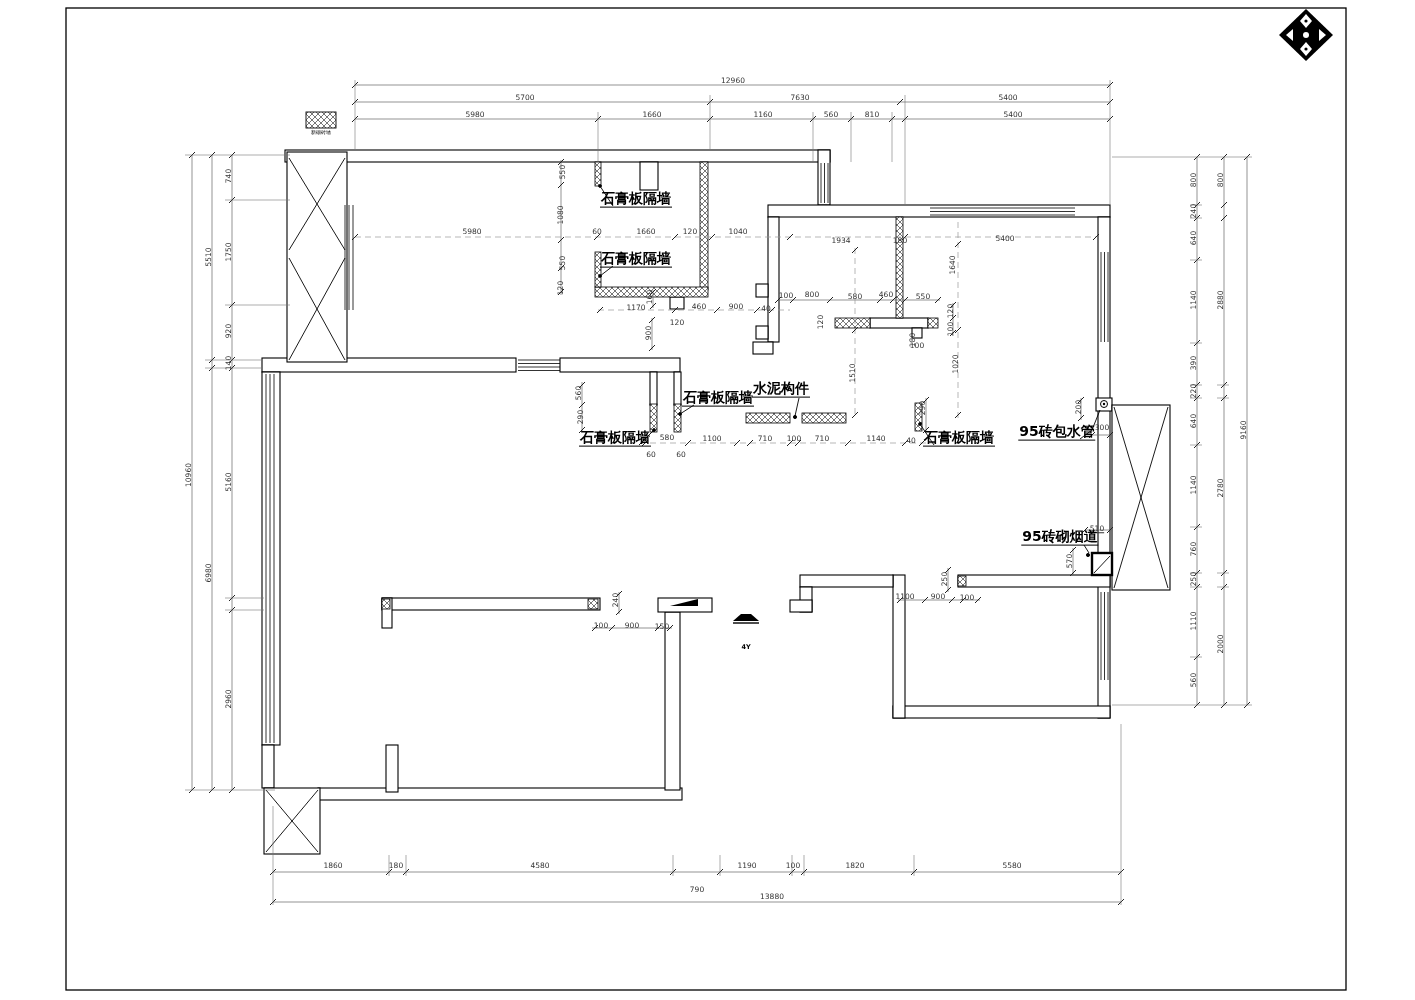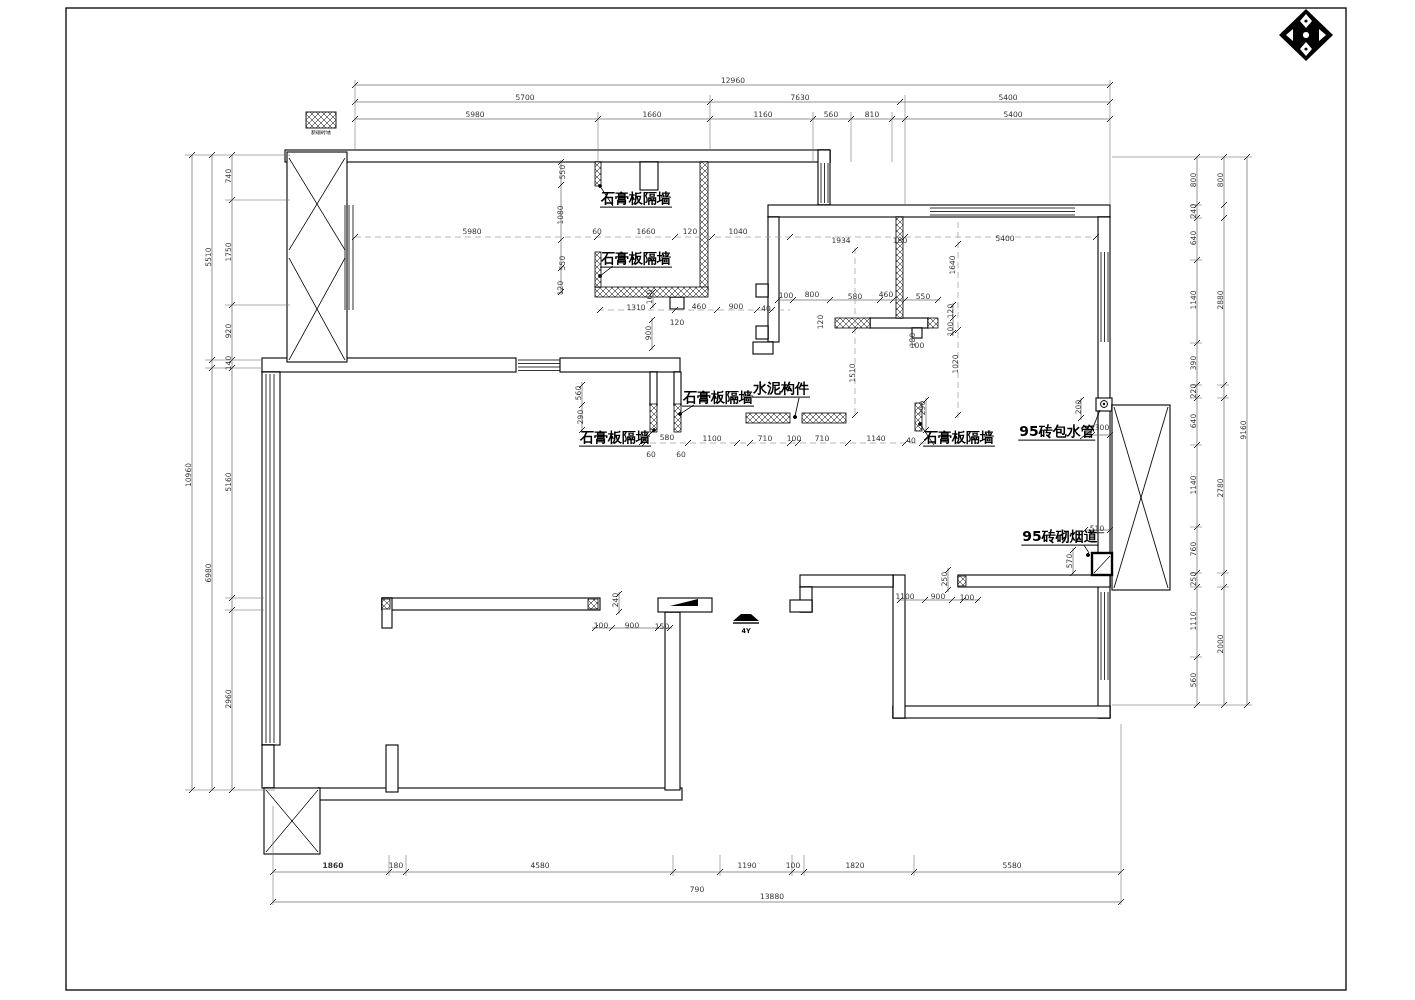--- a/index.html
+++ b/index.html
@@ -6,21 +6,21 @@
   #sheet{position:relative;width:1415px;height:1000px;background:#fff;overflow:hidden;
          font-family:"DejaVu Sans",sans-serif;}
   #plan-svg{position:absolute;left:0;top:0;}
   #labels{position:absolute;left:0;top:0;width:1415px;height:1000px;pointer-events:none;}
   .dim{position:absolute;font-size:7.5px;color:#333;white-space:nowrap;
        transform:translate(-50%,-50%);letter-spacing:0;line-height:1;}
   .dim.v{transform:translate(-50%,-50%) rotate(-90deg);}
   .callout{position:absolute;font-size:14px;font-weight:bold;color:#000;white-space:nowrap;
        transform:translate(-50%,-100%);border-bottom:1px solid #000;padding:0 1px 1px 1px;line-height:1.1;}
   .tinytext{position:absolute;font-size:5px;color:#000;transform:translate(-50%,0);white-space:nowrap;}
-  .marker-text{position:absolute;font-size:6.5px;font-weight:bold;color:#000;transform:translate(-50%,0);}
+  .marker-text{position:absolute;font-size:6.5px;font-weight:bold;color:#000;transform:translate(-50%,0);margin-top:16px;}
 </style>
 </head>
 <body>
 
 <div id="sheet">
 
 <svg id="plan-svg" width="1415" height="1000" viewBox="0 0 1415 1000">
   <defs>
     <pattern id="hatch" width="5" height="5" patternUnits="userSpaceOnUse" patternTransform="rotate(45)">
       <rect width="5" height="5" fill="#fff"></rect>
@@ -236,21 +236,21 @@
       <span class="dim v" style="left: 956px; top: 364px;">1020</span>
       <span class="dim v" style="left: 853px; top: 373px;">1510</span>
       <span class="dim" style="left: 786px; top: 296px;">100</span>
       <span class="dim" style="left: 812px; top: 295px;">800</span>
       <span class="dim" style="left: 855px; top: 297px;">580</span>
       <span class="dim" style="left: 886px; top: 295px;">460</span>
       <span class="dim" style="left: 923px; top: 297px;">550</span>
       <span class="dim v" style="left: 821px; top: 322px;">120</span>
       <span class="dim v" style="left: 913px; top: 340px;">180</span>
       <span class="dim" style="left: 917px; top: 346px;">100</span>
-      <span class="dim" style="left: 636px; top: 308px;">1310</span>
+      <span class="dim" style="left: 636px; top: 308px;">1170</span>
       <span class="dim" style="left: 699px; top: 307px;">460</span>
       <span class="dim" style="left: 736px; top: 307px;">900</span>
       <span class="dim" style="left: 766px; top: 309px;">40</span>
       <span class="dim" style="left: 677px; top: 323px;">120</span>
       <span class="dim v" style="left: 650px; top: 297px;">160</span>
       <span class="dim v" style="left: 649px; top: 333px;">900</span>
       <span class="dim v" style="left: 579px; top: 393px;">560</span>
       <span class="dim v" style="left: 581px; top: 417px;">290</span>
       <span class="dim" style="left: 667px; top: 438px;">580</span>
       <span class="dim" style="left: 651px; top: 455px;">60</span>
@@ -267,21 +267,21 @@
       <span class="dim" style="left: 1097px; top: 529px; text-decoration: underline;">510</span>
       <span class="dim v" style="left: 1070px; top: 561px;">570</span>
       <span class="dim v" style="left: 945px; top: 579px;">250</span>
       <span class="dim" style="left: 905px; top: 597px;">1100</span>
       <span class="dim" style="left: 938px; top: 597px;">900</span>
       <span class="dim" style="left: 967px; top: 598px;">100</span>
       <span class="dim v" style="left: 616px; top: 600px;">240</span>
       <span class="dim" style="left: 601px; top: 626px;">100</span>
       <span class="dim" style="left: 632px; top: 626px;">900</span>
       <span class="dim" style="left: 662px; top: 627px;">150</span>
-      <span class="dim" style="left: 333px; top: 866px; font-weight: bold;">1860</span>
+      <span class="dim" style="left: 333px; top: 866px;">1860</span>
       <span class="dim" style="left: 396px; top: 866px;">180</span>
       <span class="dim" style="left: 540px; top: 866px;">4580</span>
       <span class="dim" style="left: 697px; top: 866px; margin-top: 24px;">790</span>
       <span class="dim" style="left: 747px; top: 866px;">1190</span>
       <span class="dim" style="left: 793px; top: 866px;">100</span>
       <span class="dim" style="left: 855px; top: 866px;">1820</span>
       <span class="dim" style="left: 1012px; top: 866px;">5580</span>
       <span class="dim" style="left: 772px; top: 897px;">13880</span>
       <span class="dim v" style="left: 189px; top: 475px;">10960</span>
       <span class="dim v" style="left: 209px; top: 257px;">5510</span>

